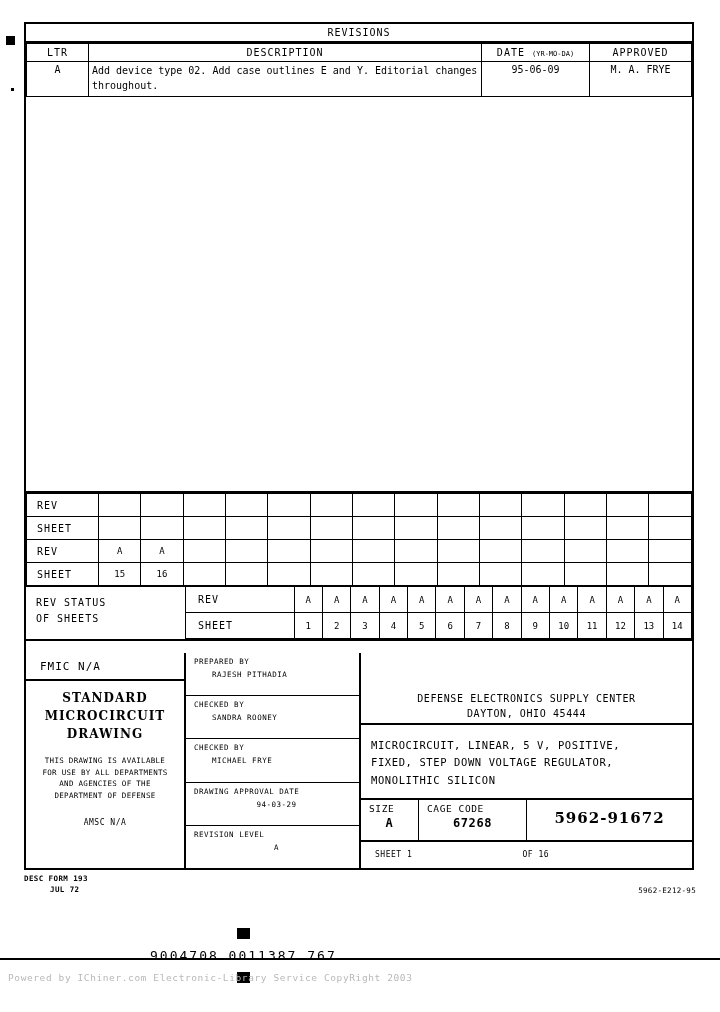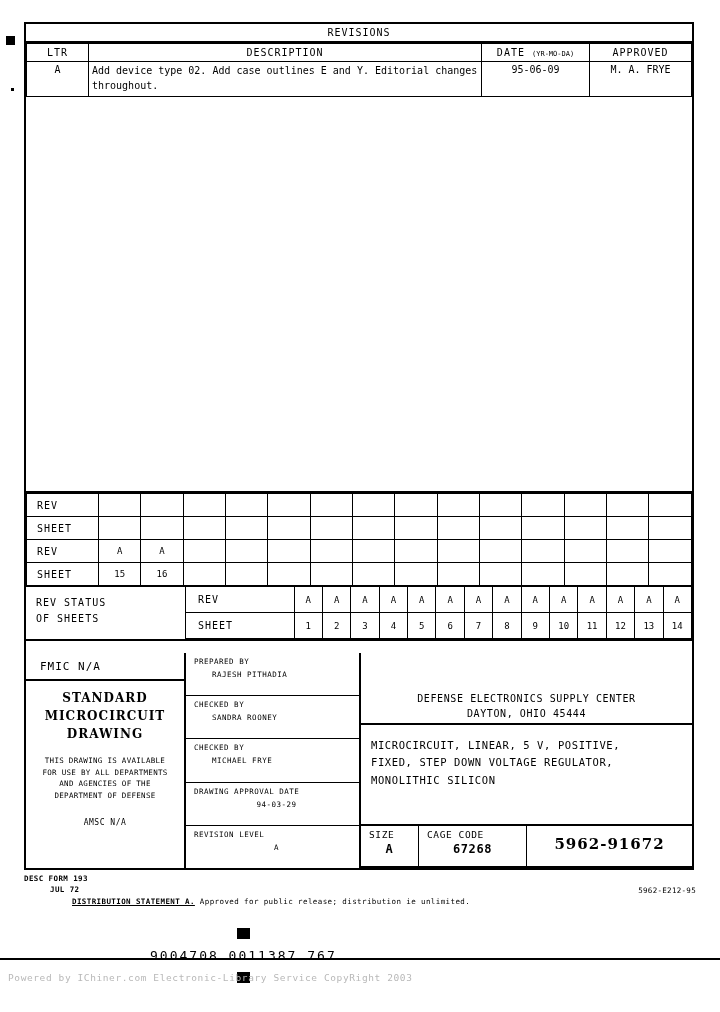--- a/index.html
+++ b/index.html
@@ -564,29 +564,32 @@
         <div class="cell size">
           <span>SIZE</span>
           <span class="v2">A</span>
         </div>
         <div class="cell cage">
           <span>CAGE CODE</span>
           <span class="v2">67268</span>
         </div>
         <div class="dwgno">5962-91672</div>
       </div>
+      <div id="sheetline">
+        <span>SHEET 1</span>
+        <span class="of">OF 16</span>
+      </div>
     </div>
 
   </div>
 </div>
 
 <div id="footer">
   <div class="line1">DESC FORM 193</div>
   <div class="line2">JUL 72</div>
-  <div class="line3"><u>DISTRIBUTION STATEMENT A.</u><span> Approved for public release; distribution ie unlimited.</span></div>
   <div id="form-right">5962-E212-95</div>
 </div>
 
 <div id="micr">
   <span class="blk"></span>
   <span>9004708 0011387 767</span>
   <span class="blk"></span>
 </div>
 
 <div id="hr-bottom"></div>

